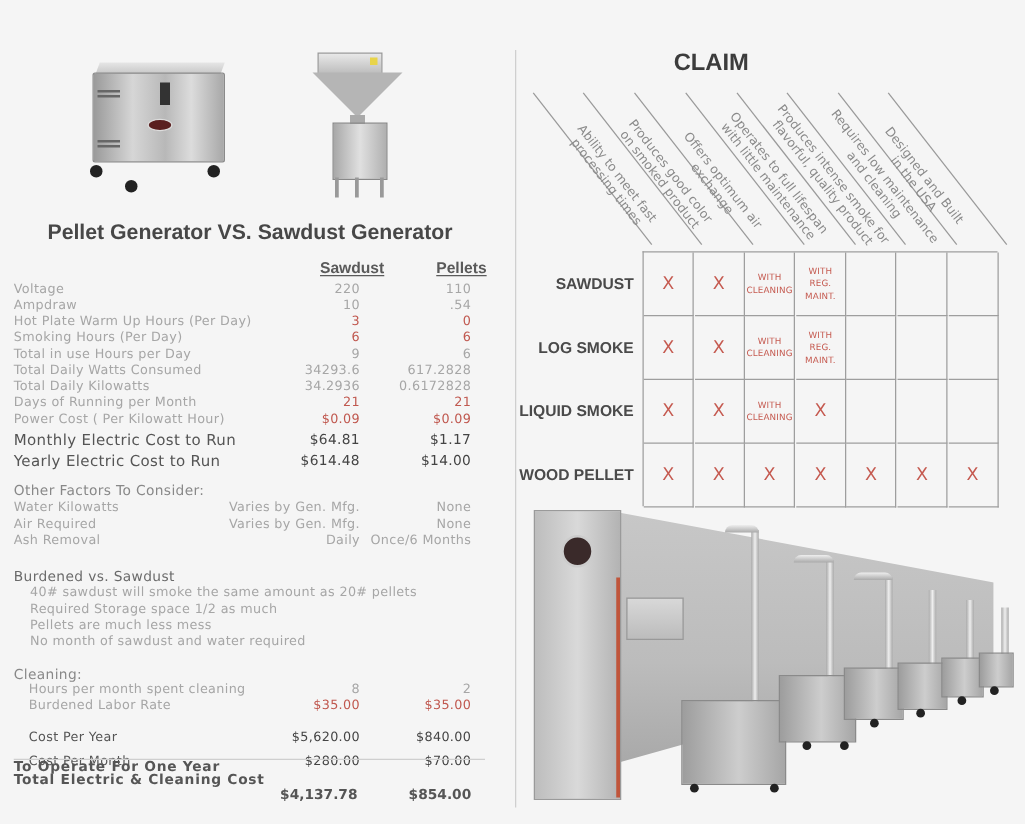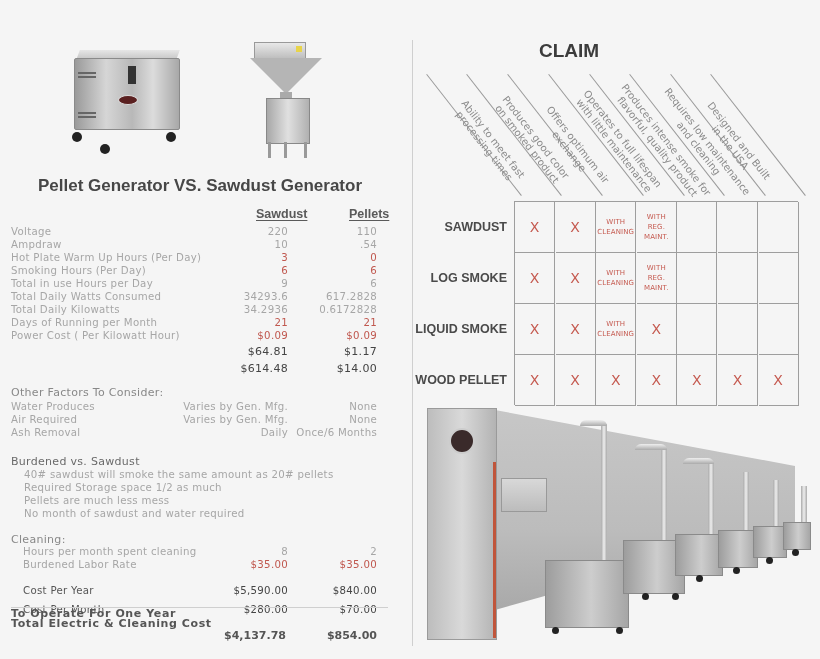--- a/index.html
+++ b/index.html
@@ -169,31 +169,33 @@
     <span class="l">Days of Running per Month</span>
     <span class="a">21</span>
     <span class="b">21</span>
   </div>
 <div class="row red" style="top:330px">
     <span class="l">Power Cost ( Per Kilowatt Hour)</span>
     <span class="a">$0.09</span>
     <span class="b">$0.09</span>
   </div>
 <div class="row big" style="top:345px">
+    <span class="l">Monthly Electric Cost to Run</span>
     <span class="a">$64.81</span>
     <span class="b">$1.17</span>
   </div>
 <div class="row big" style="top:362px">
+    <span class="l">Yearly Electric Cost to Run</span>
     <span class="a">$614.48</span>
     <span class="b">$14.00</span>
   </div>
 
 <div class="section" style="top:386px">Other Factors To Consider:</div>
 <div class="row" style="top:401px">
-    <span class="l">Water Produces</span>
+    <span class="l">Water Kilowatts</span>
     <span class="a">Varies by Gen. Mfg.</span>
     <span class="b">None</span>
   </div>
 <div class="row" style="top:414px">
     <span class="l">Air Required</span>
     <span class="a">Varies by Gen. Mfg.</span>
     <span class="b">None</span>
   </div>
 <div class="row" style="top:427px">
     <span class="l">Ash Removal</span>
@@ -218,21 +220,21 @@
     <span class="a">$35.00</span>
     <span class="b">$35.00</span>
   </div>
 <div class="row indent dark" style="top:604px">
     <span class="l">Cost Per Month</span>
     <span class="a">$280.00</span>
     <span class="b">$70.00</span>
   </div>
 <div class="row indent dark" style="top:585px">
     <span class="l">Cost Per Year</span>
-    <span class="a">$5,590.00</span>
+    <span class="a">$5,620.00</span>
     <span class="b">$840.00</span>
   </div>
 
 <div class="hr"></div>
 
 <div class="total" style="top:617px">Total Electric &amp; Cleaning Cost</div>
 <div class="total" style="top:607px">To Operate For One Year</div>
 <div class="tot-val" style="right:534px">$4,137.78</div>
 <div class="tot-val" style="right:443px">$854.00</div>
 

